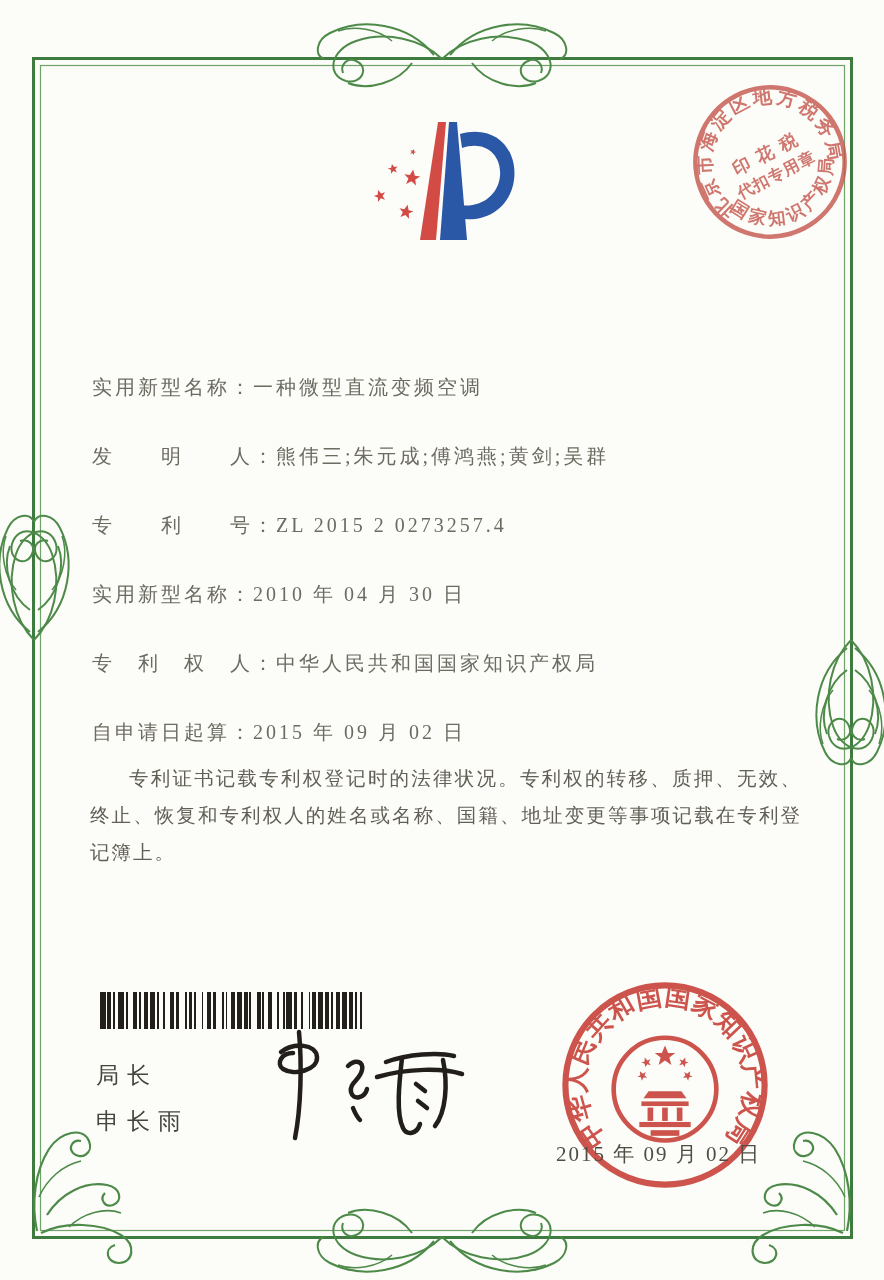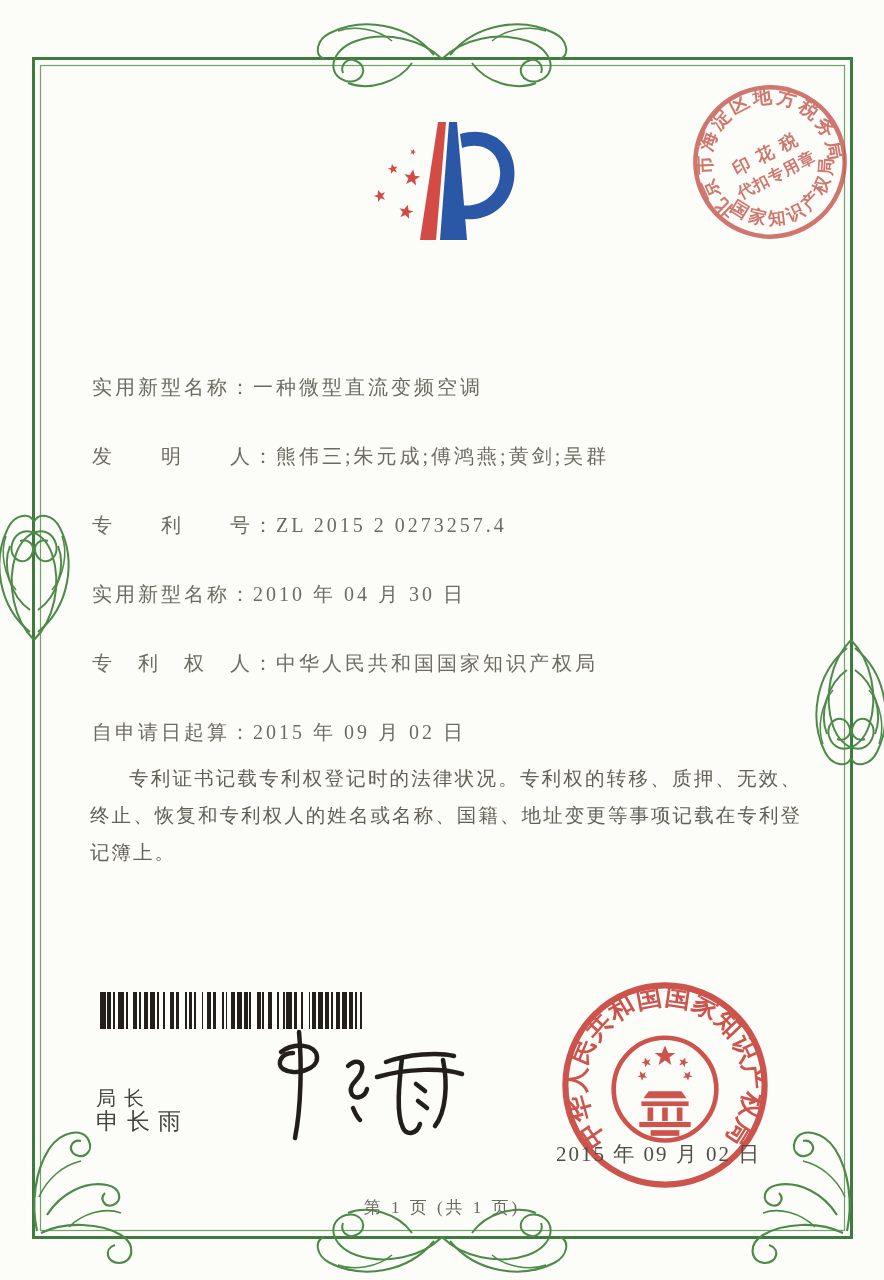--- a/index.html
+++ b/index.html
@@ -20,21 +20,21 @@
   .field-label{color:#6c6b62;}
   .field-value{color:#6c6b62;}
   
   .paragraphs{left:90px;top:760px;width:712px;z-index:3;}
   .paragraphs p{margin:0;font-size:19.5px;line-height:37px;letter-spacing:2px;color:#615f56;
                 text-align:justify;text-indent:2em;}
   
   .barcode{left:100px;top:992px;width:312px;height:37px;z-index:3;font-size:0;white-space:nowrap;overflow:hidden;}
   .barcode span{display:inline-block;height:100%;}
   .barcode .bar{background:#23201c;}
-  .director-title{left:96px;top:1060px;font-size:20px;letter-spacing:8px;color:#45443d;z-index:3;margin-top:25px;}
+  .director-title{left:96px;top:1060px;font-size:23px;letter-spacing:8px;color:#45443d;z-index:3;}
   .director-name{left:96px;top:1106px;font-size:23px;letter-spacing:8px;color:#45443d;z-index:3;}
   .signature-svg{left:236px;top:1022px;width:240px;height:126px;z-index:4;}
   .main-seal{left:550px;top:970px;width:230px;height:230px;opacity:.9;z-index:3;}
   .seal-date{left:556px;top:1140px;font-size:21px;letter-spacing:2px;color:#4f4e45;z-index:5;}
   .page-footer{left:0;top:1196px;width:100%;text-align:center;font-size:17px;letter-spacing:3px;
                color:#6b6a60;z-index:3;}
   .seal-text{font-family:"Liberation Serif","DejaVu Serif",serif;font-weight:700;}
 </style>
 </head>
 <body>
@@ -165,15 +165,14 @@
       <rect x="95" y="134" width="5.5" height="13"></rect>
       <rect x="109.2" y="134" width="5.5" height="13"></rect>
       <rect x="123.5" y="134" width="5.5" height="13"></rect>
       <rect x="87" y="148" width="50" height="5"></rect>
       <rect x="98" y="156" width="28" height="5.5"></rect>
     </g>
   </svg>
 
   <div class="abs seal-date">2015 年 09 月 02 日</div>
 
-  <div class="abs page-footer">第 1 页 (共 1 页)</div>
 
 </div>
 
 </body></html>

